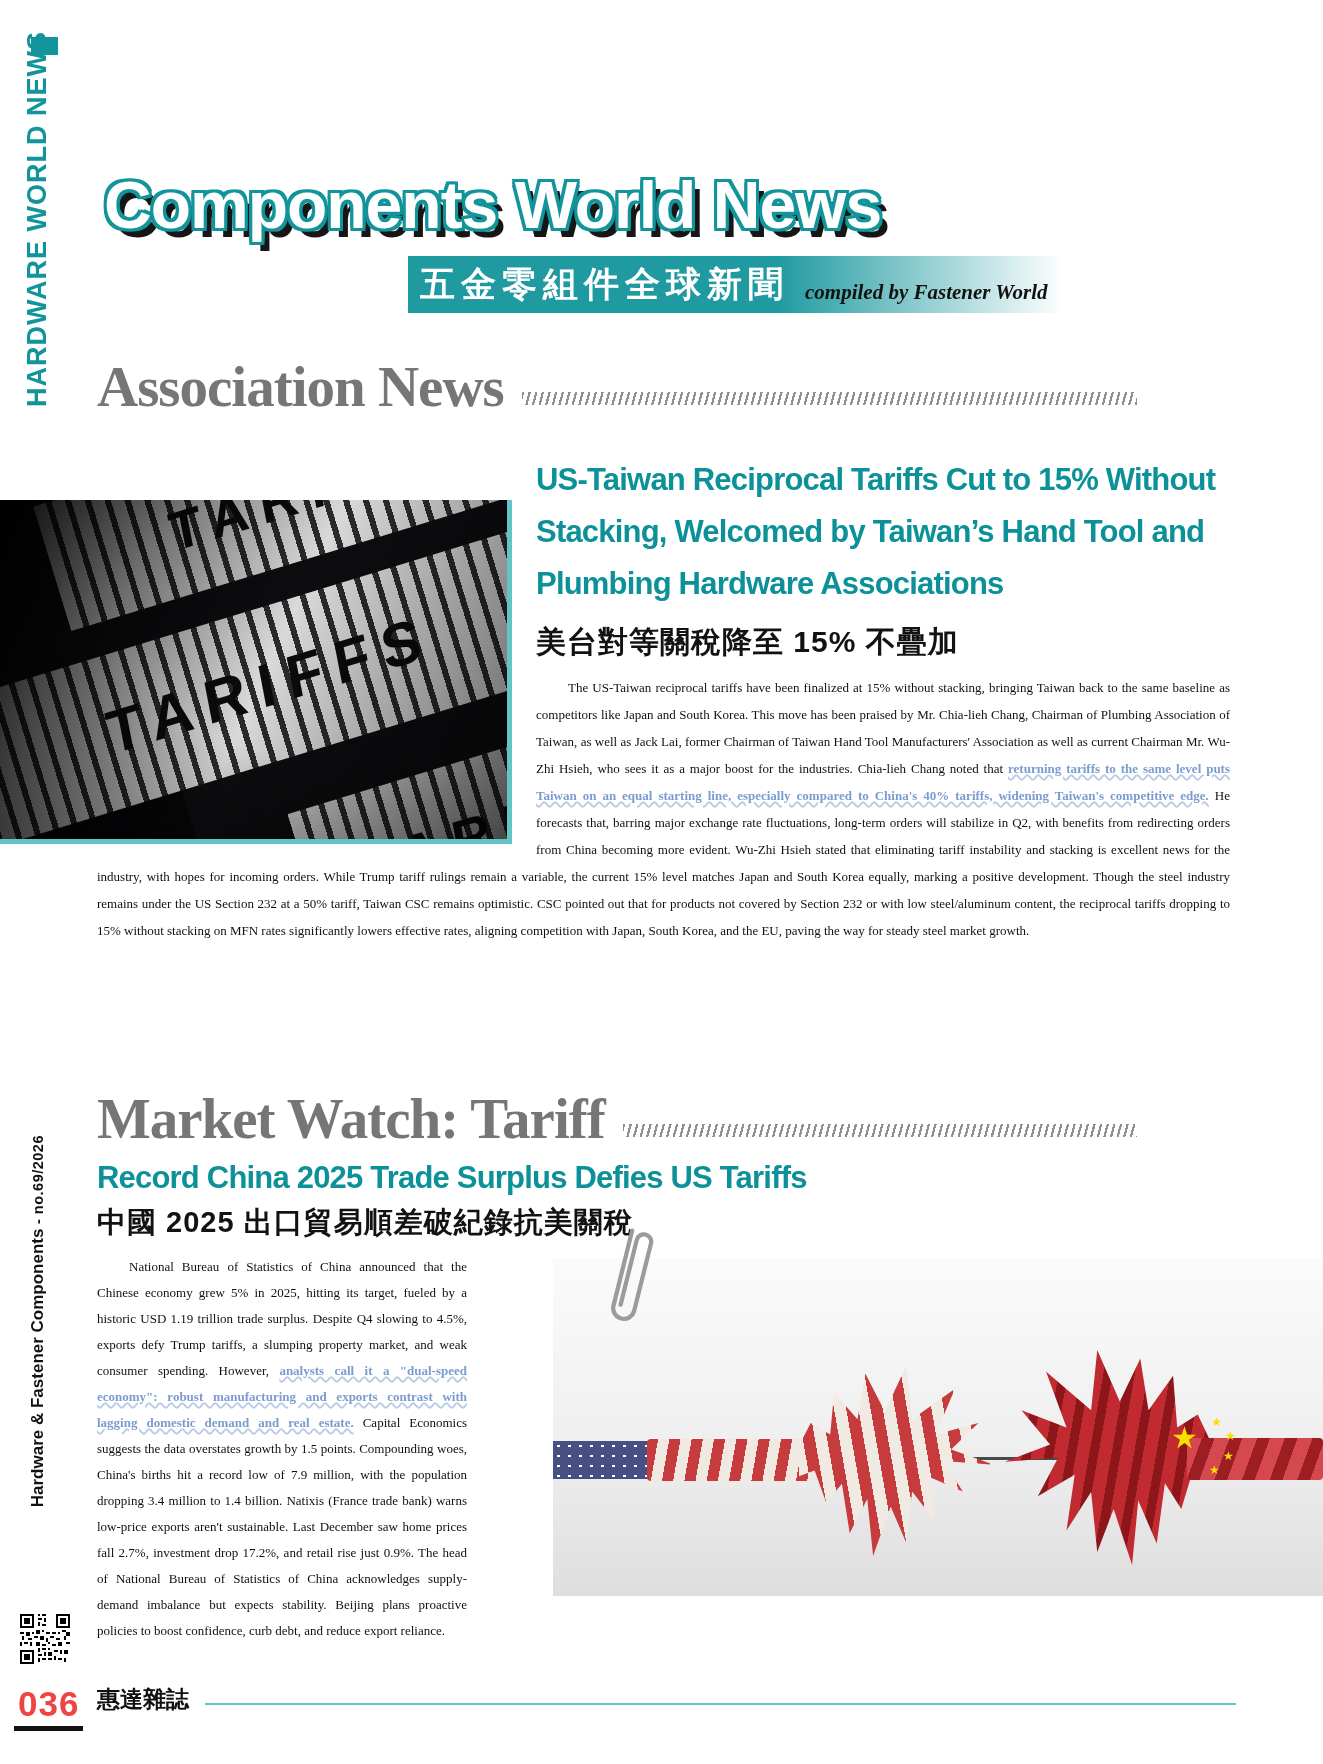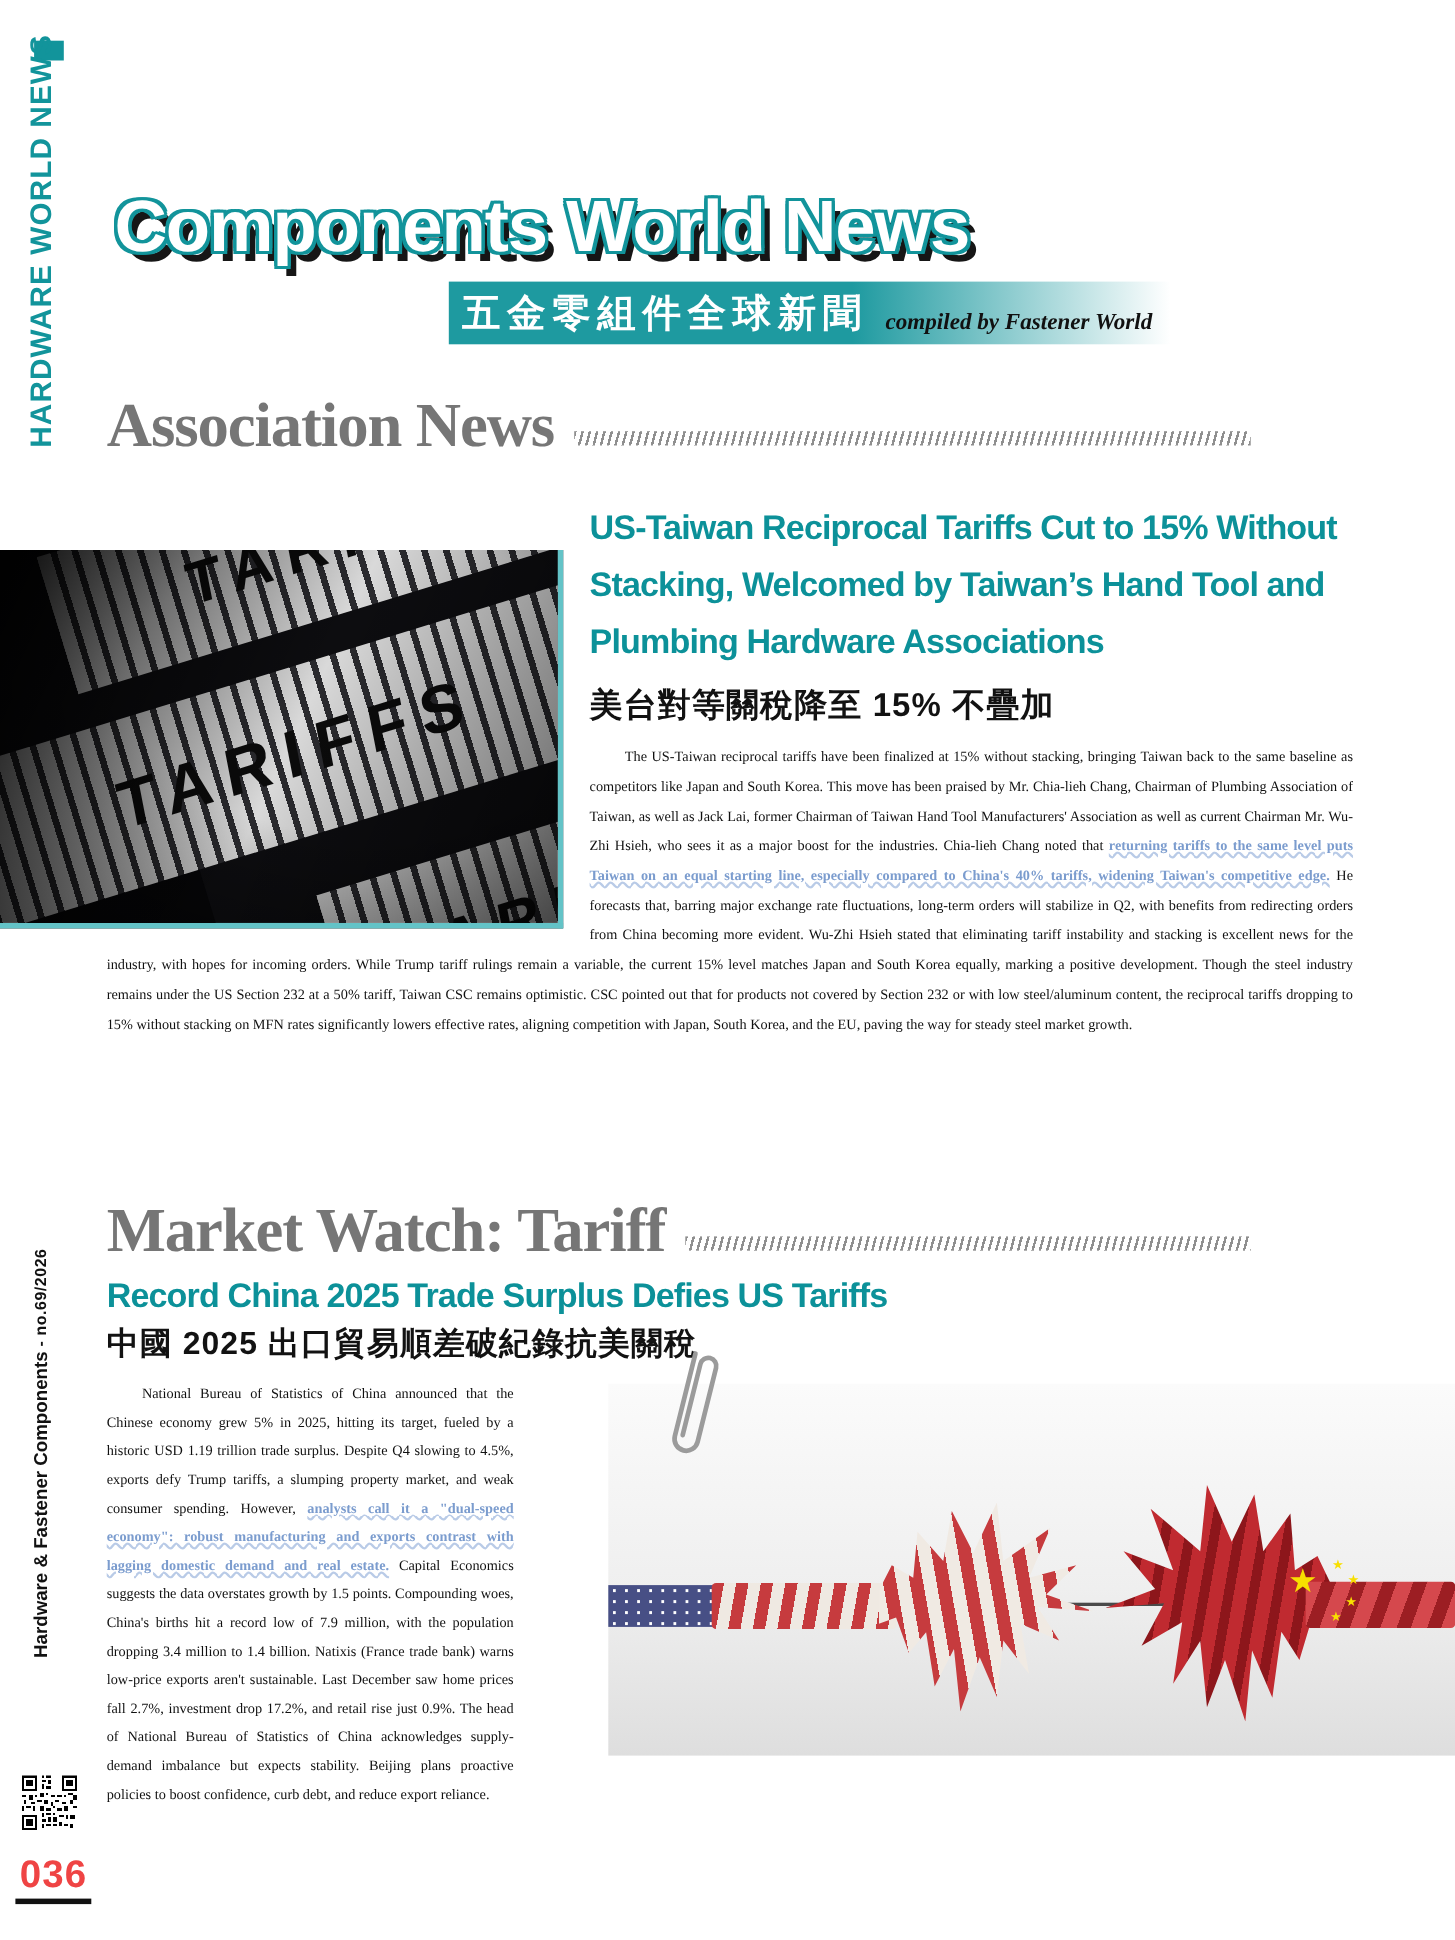--- a/index.html
+++ b/index.html
@@ -185,14 +185,18 @@
         <span class="star star-big">★</span>
         <span class="star star-s1">★</span>
         <span class="star star-s2">★</span>
         <span class="star star-s3">★</span>
         <span class="star star-s4">★</span>
       </figure>
       <p class="body-p"><span>National Bureau of Statistics of China announced that the Chinese economy grew 5% in 2025, hitting its target, fueled by a historic USD 1.19 trillion trade surplus. Despite Q4 slowing to 4.5%, exports defy Trump tariffs, a slumping property market, and weak consumer spending. However, </span><span class="inline-link">analysts call it a "dual-speed economy": robust manufacturing and exports contrast with lagging domestic demand and real estate.</span><span> Capital Economics suggests the data overstates growth by 1.5 points. Compounding woes, China's births hit a record low of 7.9 million, with the population dropping 3.4 million to 1.4 billion. Natixis (France trade bank) warns low-price exports aren't sustainable. Last December saw home prices fall 2.7%, investment drop 17.2%, and retail rise just 0.9%. The head of National Bureau of Statistics of China acknowledges supply-demand imbalance but expects stability. Beijing plans proactive policies to boost confidence, curb debt, and reduce export reliance.</span></p>
     </div>
   </article>
 
+  <div class="footer">
+    <span class="footer-zh">惠達雜誌</span>
+    <div class="footer-line"></div>
+  </div>
 
 </div>
 
 </body></html>

